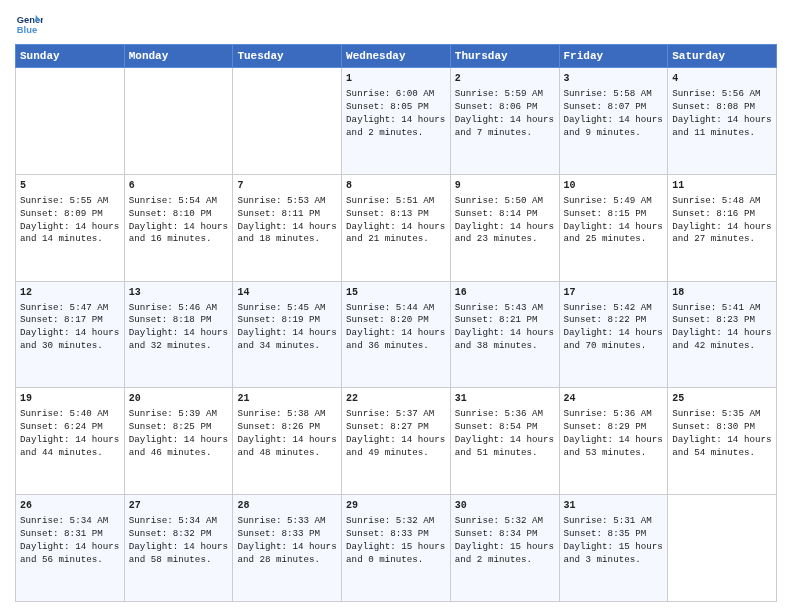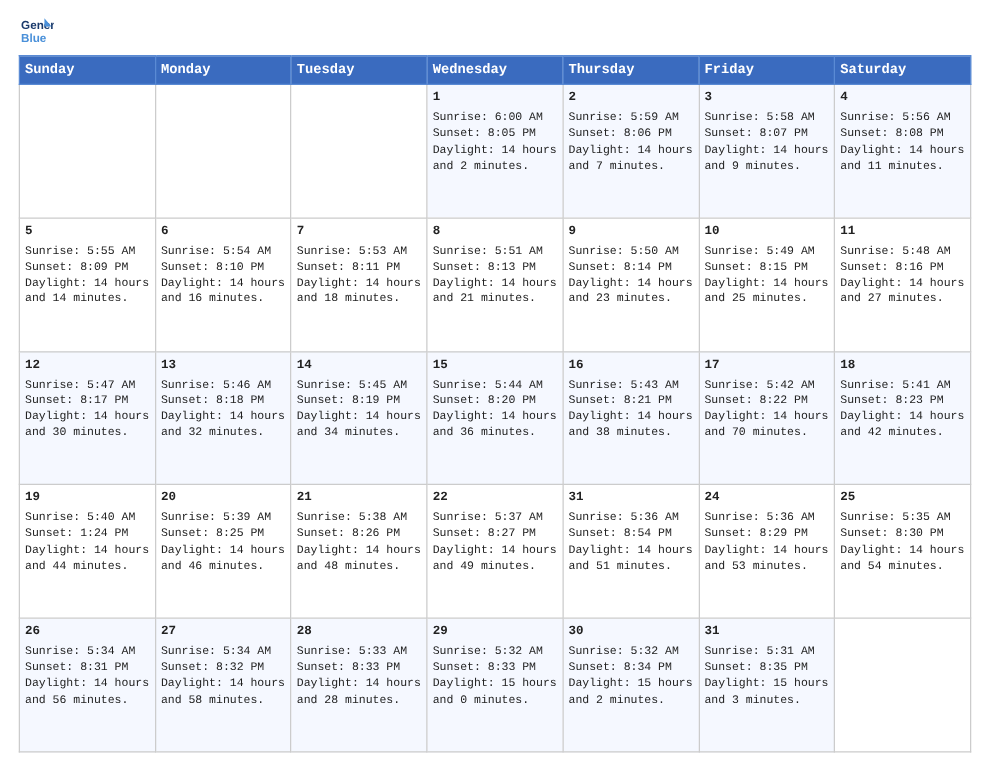--- a/index.html
+++ b/index.html
@@ -140,21 +140,21 @@
         <tr>
           <td><span class="day-number">12</span><span>Sunrise: 5:47 AM</span><br><span>Sunset: 8:17 PM</span><br><span>Daylight: 14 hours</span><br><span>and 30 minutes.</span><br></td>
           <td><span class="day-number">13</span><span>Sunrise: 5:46 AM</span><br><span>Sunset: 8:18 PM</span><br><span>Daylight: 14 hours</span><br><span>and 32 minutes.</span><br></td>
           <td><span class="day-number">14</span><span>Sunrise: 5:45 AM</span><br><span>Sunset: 8:19 PM</span><br><span>Daylight: 14 hours</span><br><span>and 34 minutes.</span><br></td>
           <td><span class="day-number">15</span><span>Sunrise: 5:44 AM</span><br><span>Sunset: 8:20 PM</span><br><span>Daylight: 14 hours</span><br><span>and 36 minutes.</span><br></td>
           <td><span class="day-number">16</span><span>Sunrise: 5:43 AM</span><br><span>Sunset: 8:21 PM</span><br><span>Daylight: 14 hours</span><br><span>and 38 minutes.</span><br></td>
           <td><span class="day-number">17</span><span>Sunrise: 5:42 AM</span><br><span>Sunset: 8:22 PM</span><br><span>Daylight: 14 hours</span><br><span>and 70 minutes.</span><br></td>
           <td><span class="day-number">18</span><span>Sunrise: 5:41 AM</span><br><span>Sunset: 8:23 PM</span><br><span>Daylight: 14 hours</span><br><span>and 42 minutes.</span><br></td>
         </tr>
         <tr>
-          <td><span class="day-number">19</span><span>Sunrise: 5:40 AM</span><br><span>Sunset: 1:24 PM</span><br><span>Daylight: 14 hours</span><br><span>and 44 minutes.</span><br></td>
+          <td><span class="day-number">19</span><span>Sunrise: 5:40 AM</span><br><span>Sunset: 6:24 PM</span><br><span>Daylight: 14 hours</span><br><span>and 44 minutes.</span><br></td>
           <td><span class="day-number">20</span><span>Sunrise: 5:39 AM</span><br><span>Sunset: 8:25 PM</span><br><span>Daylight: 14 hours</span><br><span>and 46 minutes.</span><br></td>
           <td><span class="day-number">21</span><span>Sunrise: 5:38 AM</span><br><span>Sunset: 8:26 PM</span><br><span>Daylight: 14 hours</span><br><span>and 48 minutes.</span><br></td>
           <td><span class="day-number">22</span><span>Sunrise: 5:37 AM</span><br><span>Sunset: 8:27 PM</span><br><span>Daylight: 14 hours</span><br><span>and 49 minutes.</span><br></td>
           <td><span class="day-number">31</span><span>Sunrise: 5:36 AM</span><br><span>Sunset: 8:54 PM</span><br><span>Daylight: 14 hours</span><br><span>and 51 minutes.</span><br></td>
           <td><span class="day-number">24</span><span>Sunrise: 5:36 AM</span><br><span>Sunset: 8:29 PM</span><br><span>Daylight: 14 hours</span><br><span>and 53 minutes.</span><br></td>
           <td><span class="day-number">25</span><span>Sunrise: 5:35 AM</span><br><span>Sunset: 8:30 PM</span><br><span>Daylight: 14 hours</span><br><span>and 54 minutes.</span><br></td>
         </tr>
         <tr>
           <td><span class="day-number">26</span><span>Sunrise: 5:34 AM</span><br><span>Sunset: 8:31 PM</span><br><span>Daylight: 14 hours</span><br><span>and 56 minutes.</span><br></td>
           <td><span class="day-number">27</span><span>Sunrise: 5:34 AM</span><br><span>Sunset: 8:32 PM</span><br><span>Daylight: 14 hours</span><br><span>and 58 minutes.</span><br></td>

